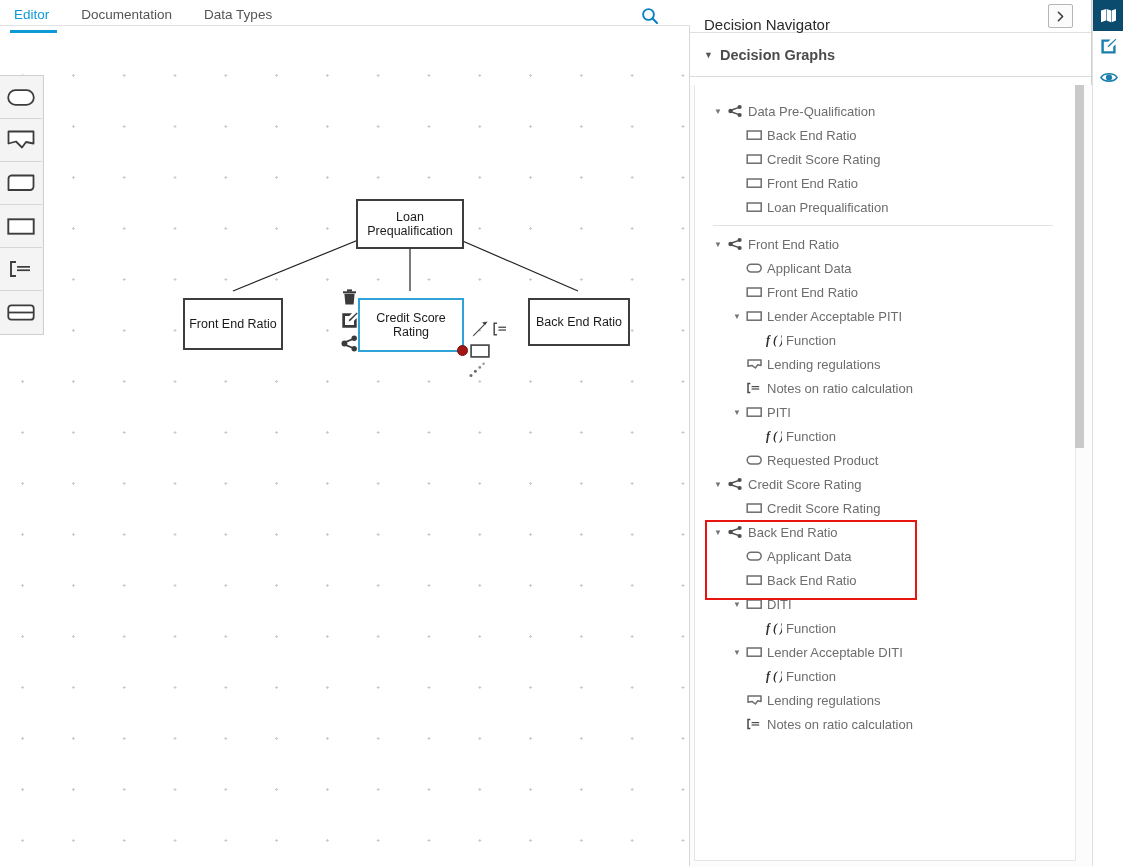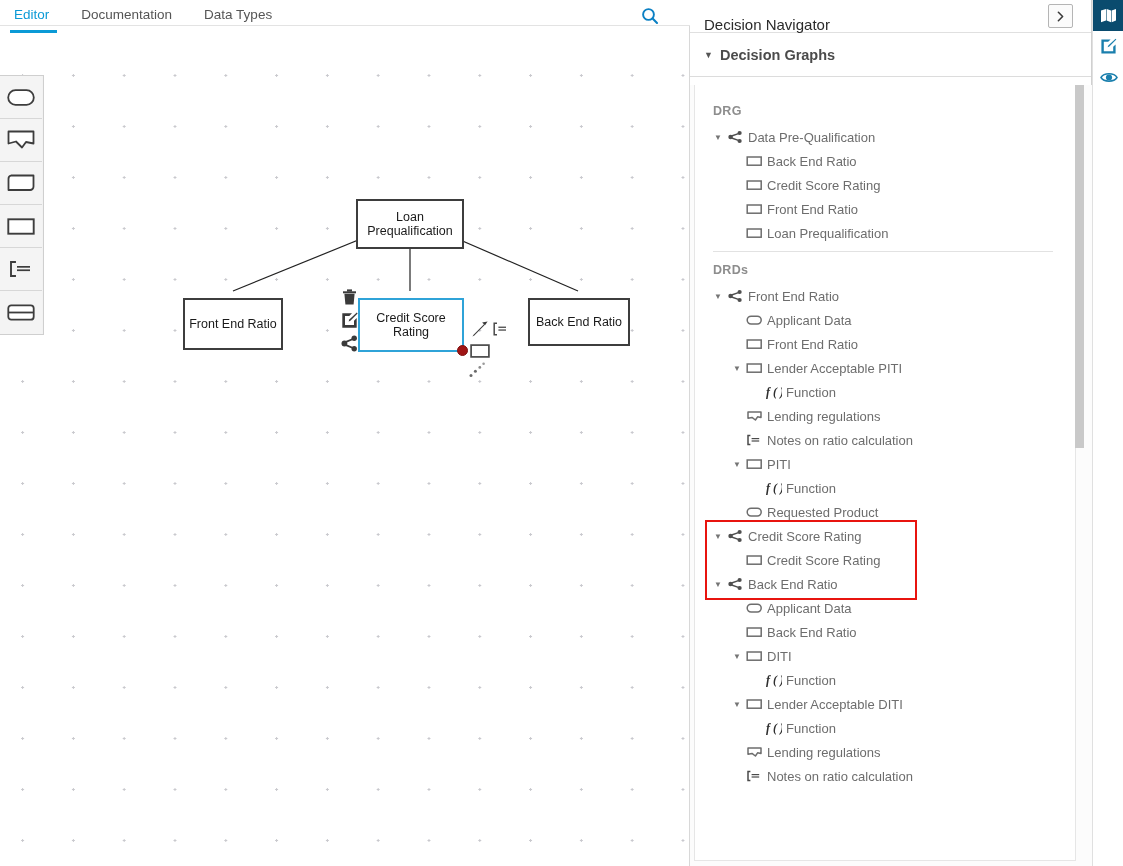--- a/index.html
+++ b/index.html
@@ -300,21 +300,20 @@
       </div>
     </div>
 
     <div class="section-header">
       <span class="caret">▼</span>
       <span>Decision Graphs</span>
     </div>
 
     <div class="tree-scroll">
       <div class="tree-card" id="tree-root">
-          <div class="group-label">DRG</div>
           <div class="tree-row" style="padding-left: 16px;">
             <span class="tw-caret">▼</span>
             <span class="tw-icon">
               <svg width="17" height="14" viewBox="0 0 17 14">
                 <circle cx="12.6" cy="3" r="2.1" fill="#4f4f4f"></circle>
                 <circle cx="12.6" cy="11" r="2.1" fill="#4f4f4f"></circle>
                 <circle cx="3.6" cy="7" r="2.3" fill="#4f4f4f"></circle>
                 <line x1="4.6" y1="6" x2="11.4" y2="3.6" stroke="#4f4f4f" stroke-width="1.5"></line>
                 <line x1="4.6" y1="8" x2="11.4" y2="10.4" stroke="#4f4f4f" stroke-width="1.5"></line>
               </svg>
@@ -351,21 +350,20 @@
           <div class="tree-row" style="padding-left: 35px;">
             <span class="tw-caret"></span>
             <span class="tw-icon">
               <svg width="17" height="14" viewBox="0 0 17 14">
                 <rect x="1.2" y="3" width="14" height="8.2" fill="none" stroke="#6d6d6d" stroke-width="1.5"></rect>
               </svg>
             </span>
             <span class="tw-label">Loan Prequalification</span>
           </div>
           <div class="divider"></div>
-          <div class="group-label">DRDs</div>
           <div class="tree-row" style="padding-left: 16px;">
             <span class="tw-caret">▼</span>
             <span class="tw-icon">
               <svg width="17" height="14" viewBox="0 0 17 14">
                 <circle cx="12.6" cy="3" r="2.1" fill="#4f4f4f"></circle>
                 <circle cx="12.6" cy="11" r="2.1" fill="#4f4f4f"></circle>
                 <circle cx="3.6" cy="7" r="2.3" fill="#4f4f4f"></circle>
                 <line x1="4.6" y1="6" x2="11.4" y2="3.6" stroke="#4f4f4f" stroke-width="1.5"></line>
                 <line x1="4.6" y1="8" x2="11.4" y2="10.4" stroke="#4f4f4f" stroke-width="1.5"></line>
               </svg>

